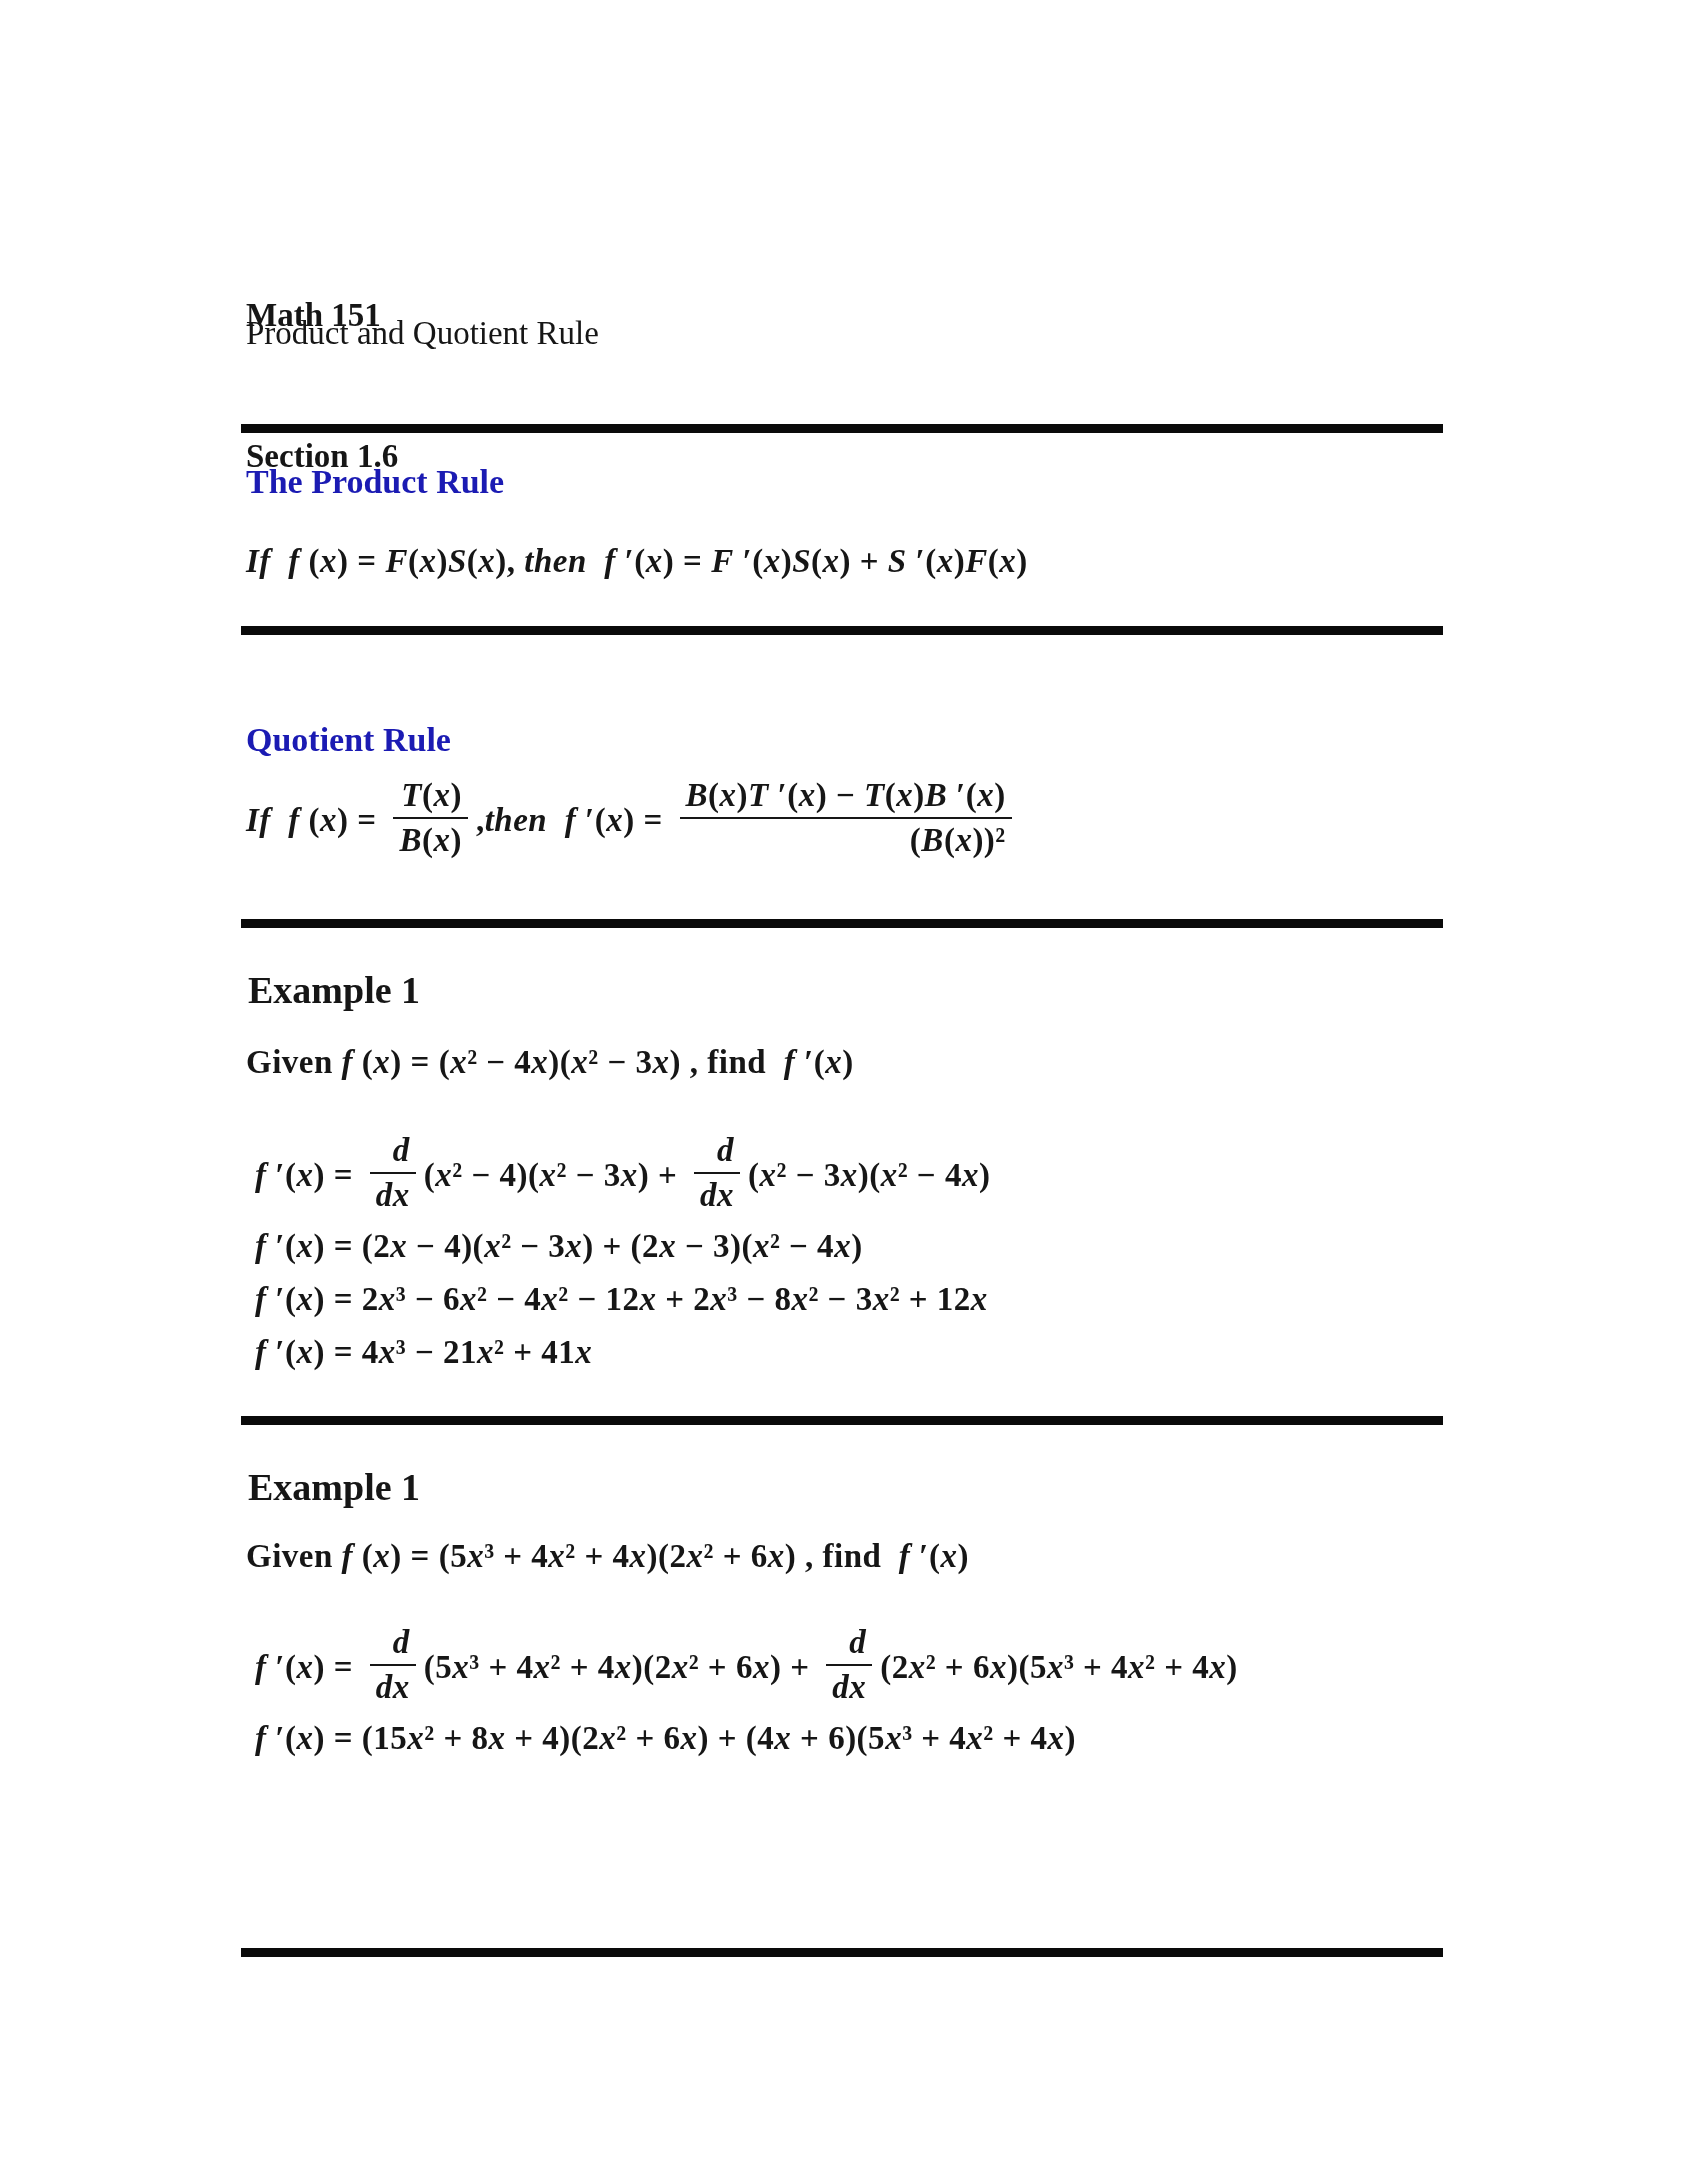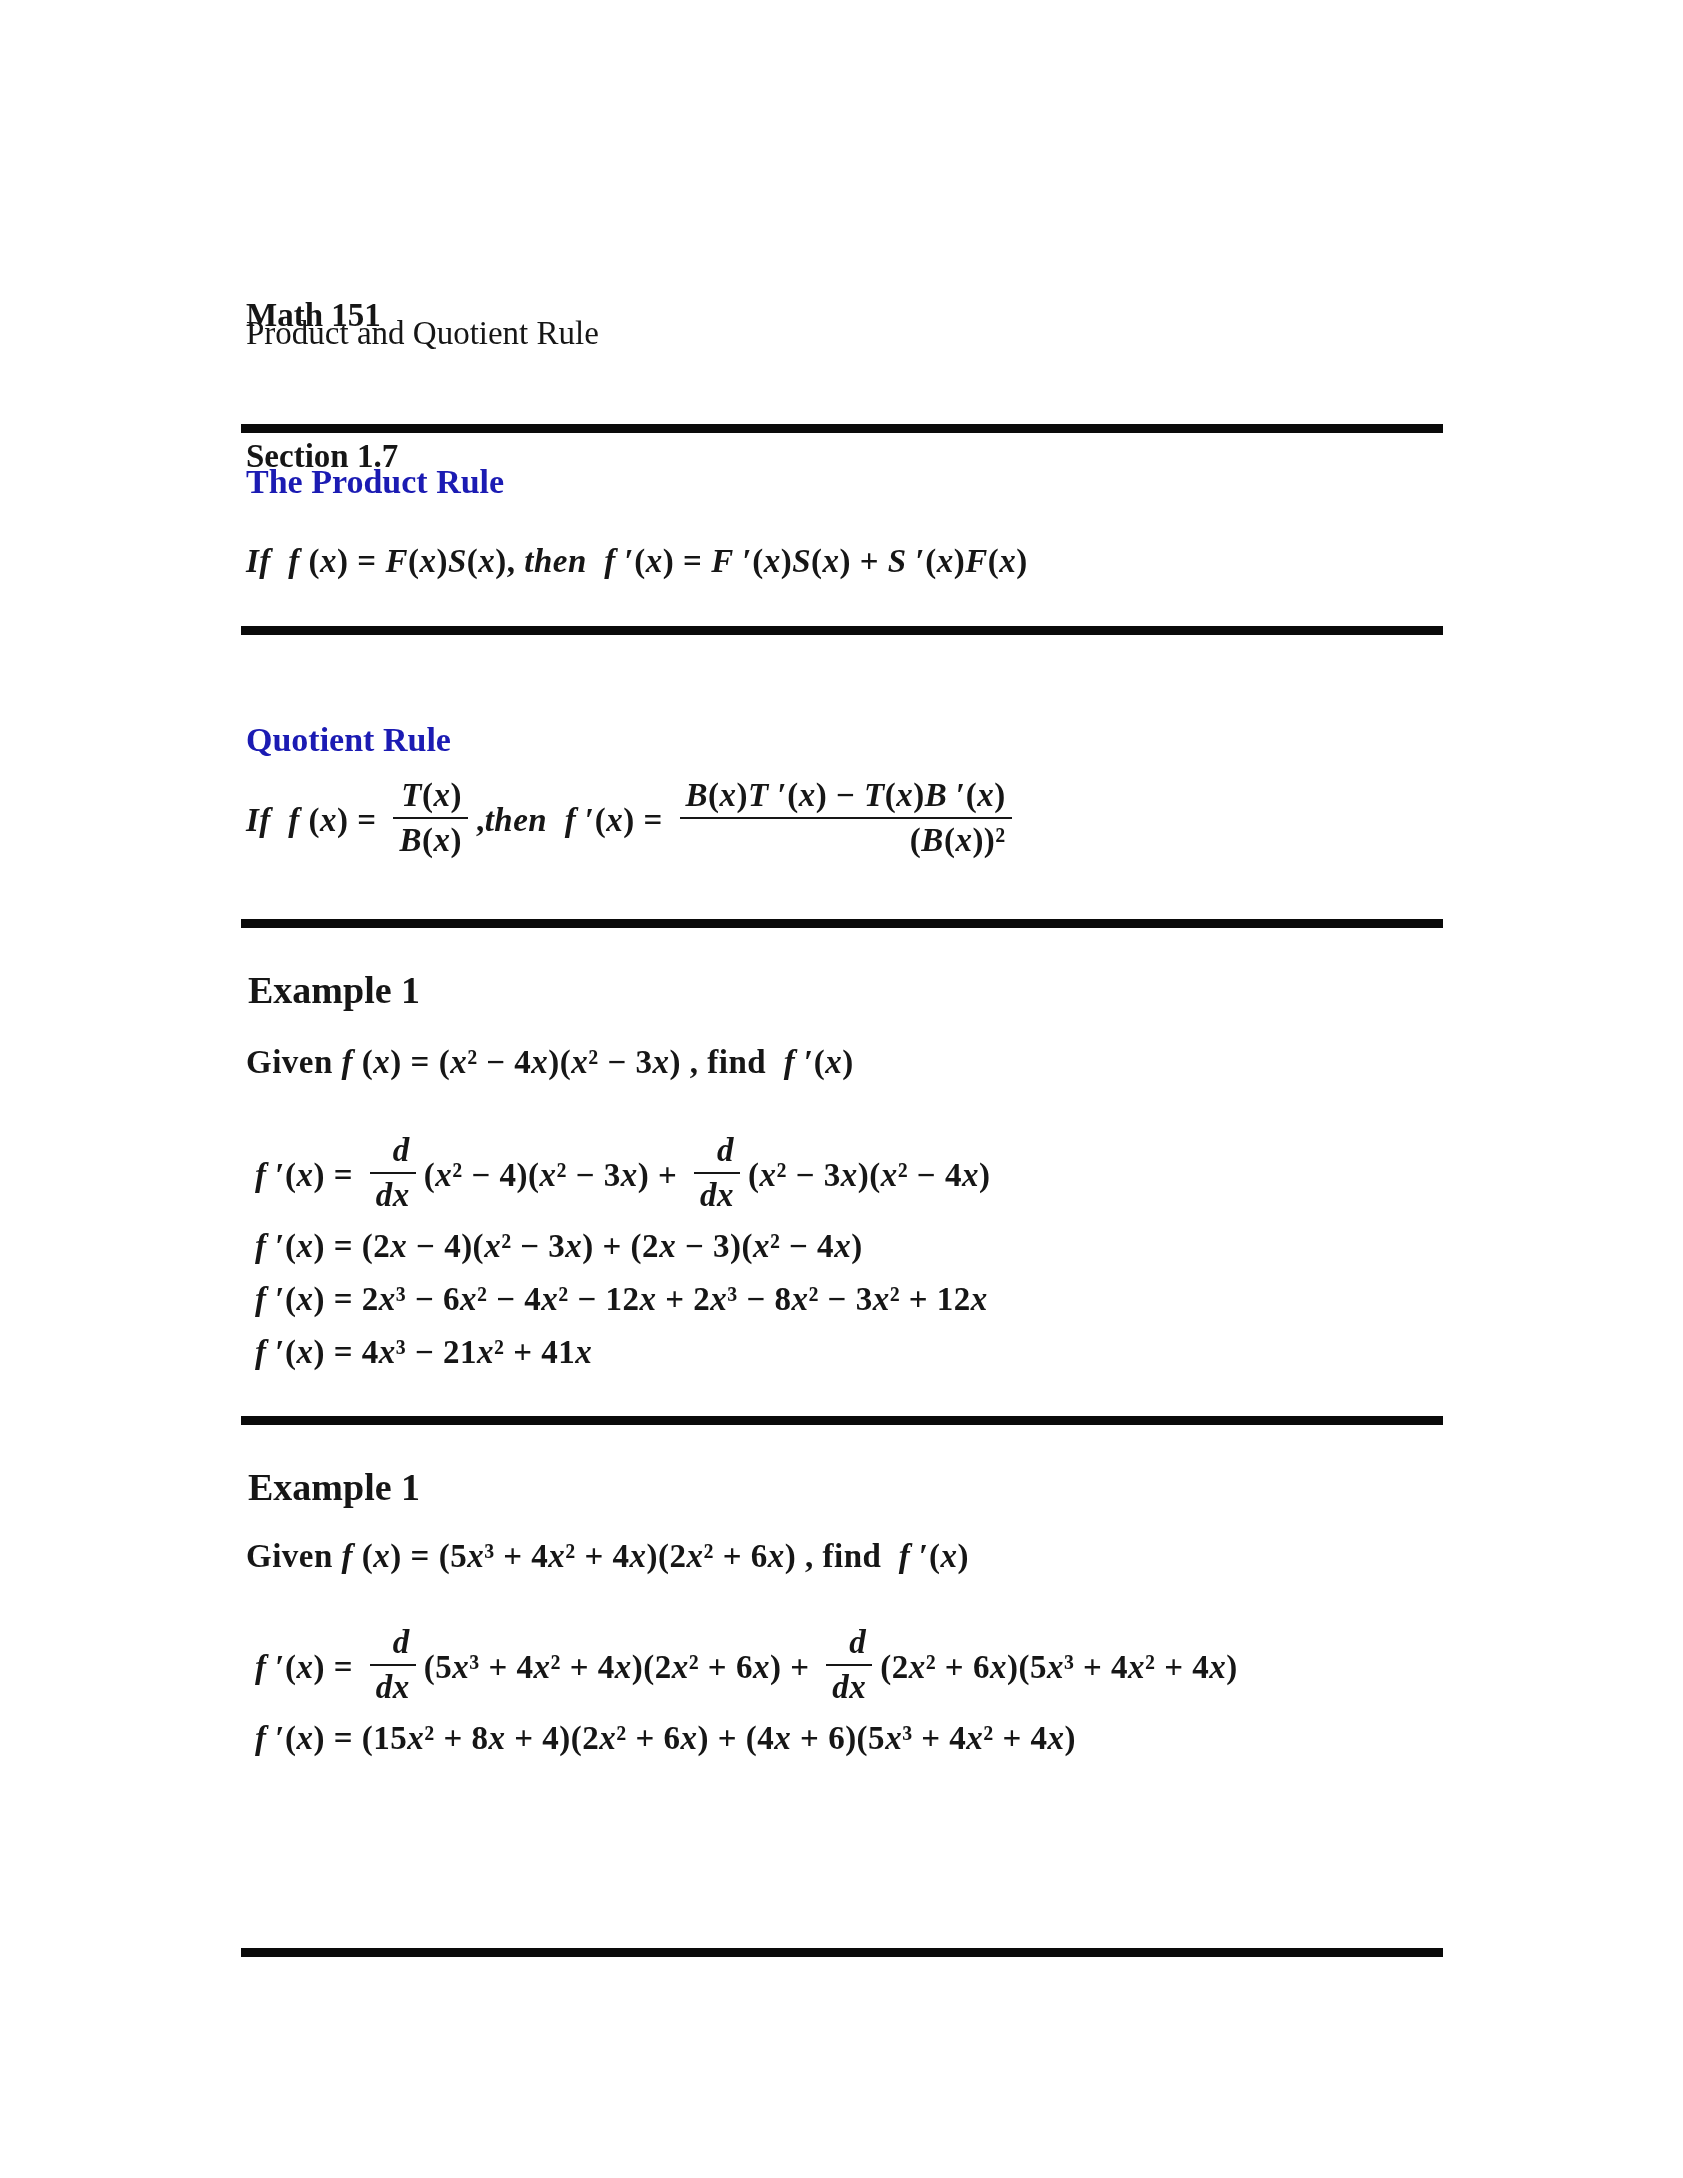--- a/index.html
+++ b/index.html
@@ -66,21 +66,21 @@
     white-space:pre-wrap;
   }
 </style>
 </head>
 <body>
 
 <div class="page">
 
   <div class="abs hdr">
     <div>Math 151</div>
-    <div>Section 1.7</div>
+    <div>Section 1.6</div>
   </div>
 
   <div class="abs doc-title">Product and Quotient Rule</div>
 
   <div class="hrule" style="top:424px"></div>
 
   <div class="abs sec-heading" style="left:246px;top:463px">The Product Rule</div>
   <div class="abs formula" style="left:246px;top:543px"><span class="it">If</span><span>  </span><span class="it">f</span><span> (</span><span class="it">x</span><span>) = </span><span class="it">F</span><span>(</span><span class="it">x</span><span>)</span><span class="it">S</span><span>(</span><span class="it">x</span><span>), </span><span class="it">then</span><span>  </span><span class="it">f</span><span> ′(</span><span class="it">x</span><span>) = </span><span class="it">F</span><span> ′(</span><span class="it">x</span><span>)</span><span class="it">S</span><span>(</span><span class="it">x</span><span>) + </span><span class="it">S</span><span> ′(</span><span class="it">x</span><span>)</span><span class="it">F</span><span>(</span><span class="it">x</span><span>)</span></div>
 
   <div class="hrule" style="top:626px"></div>

